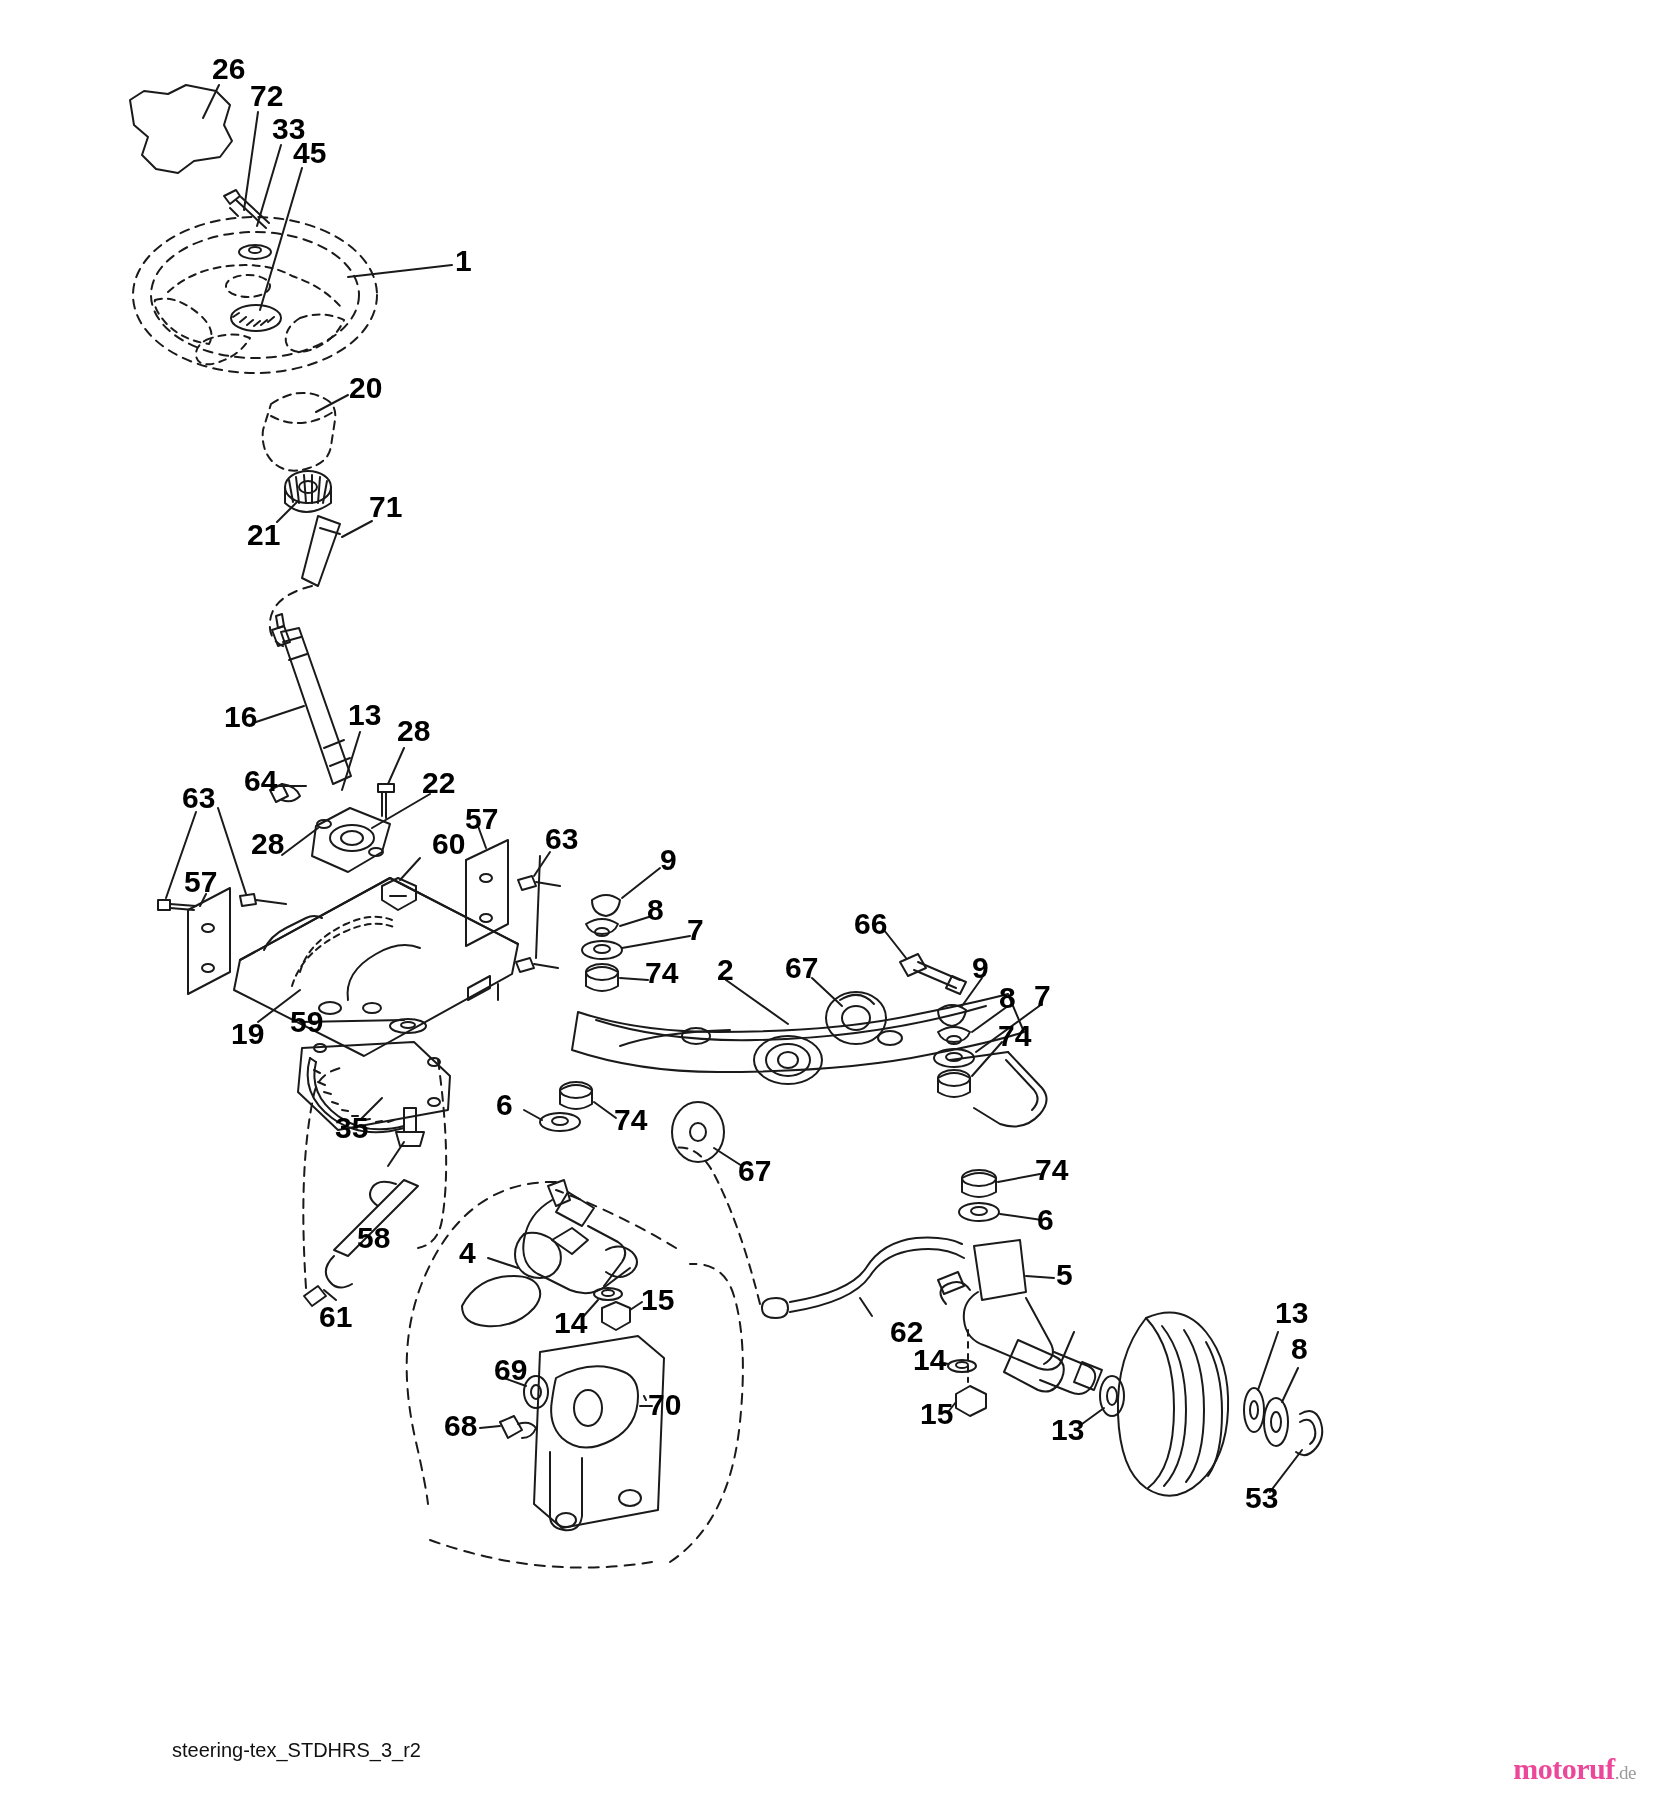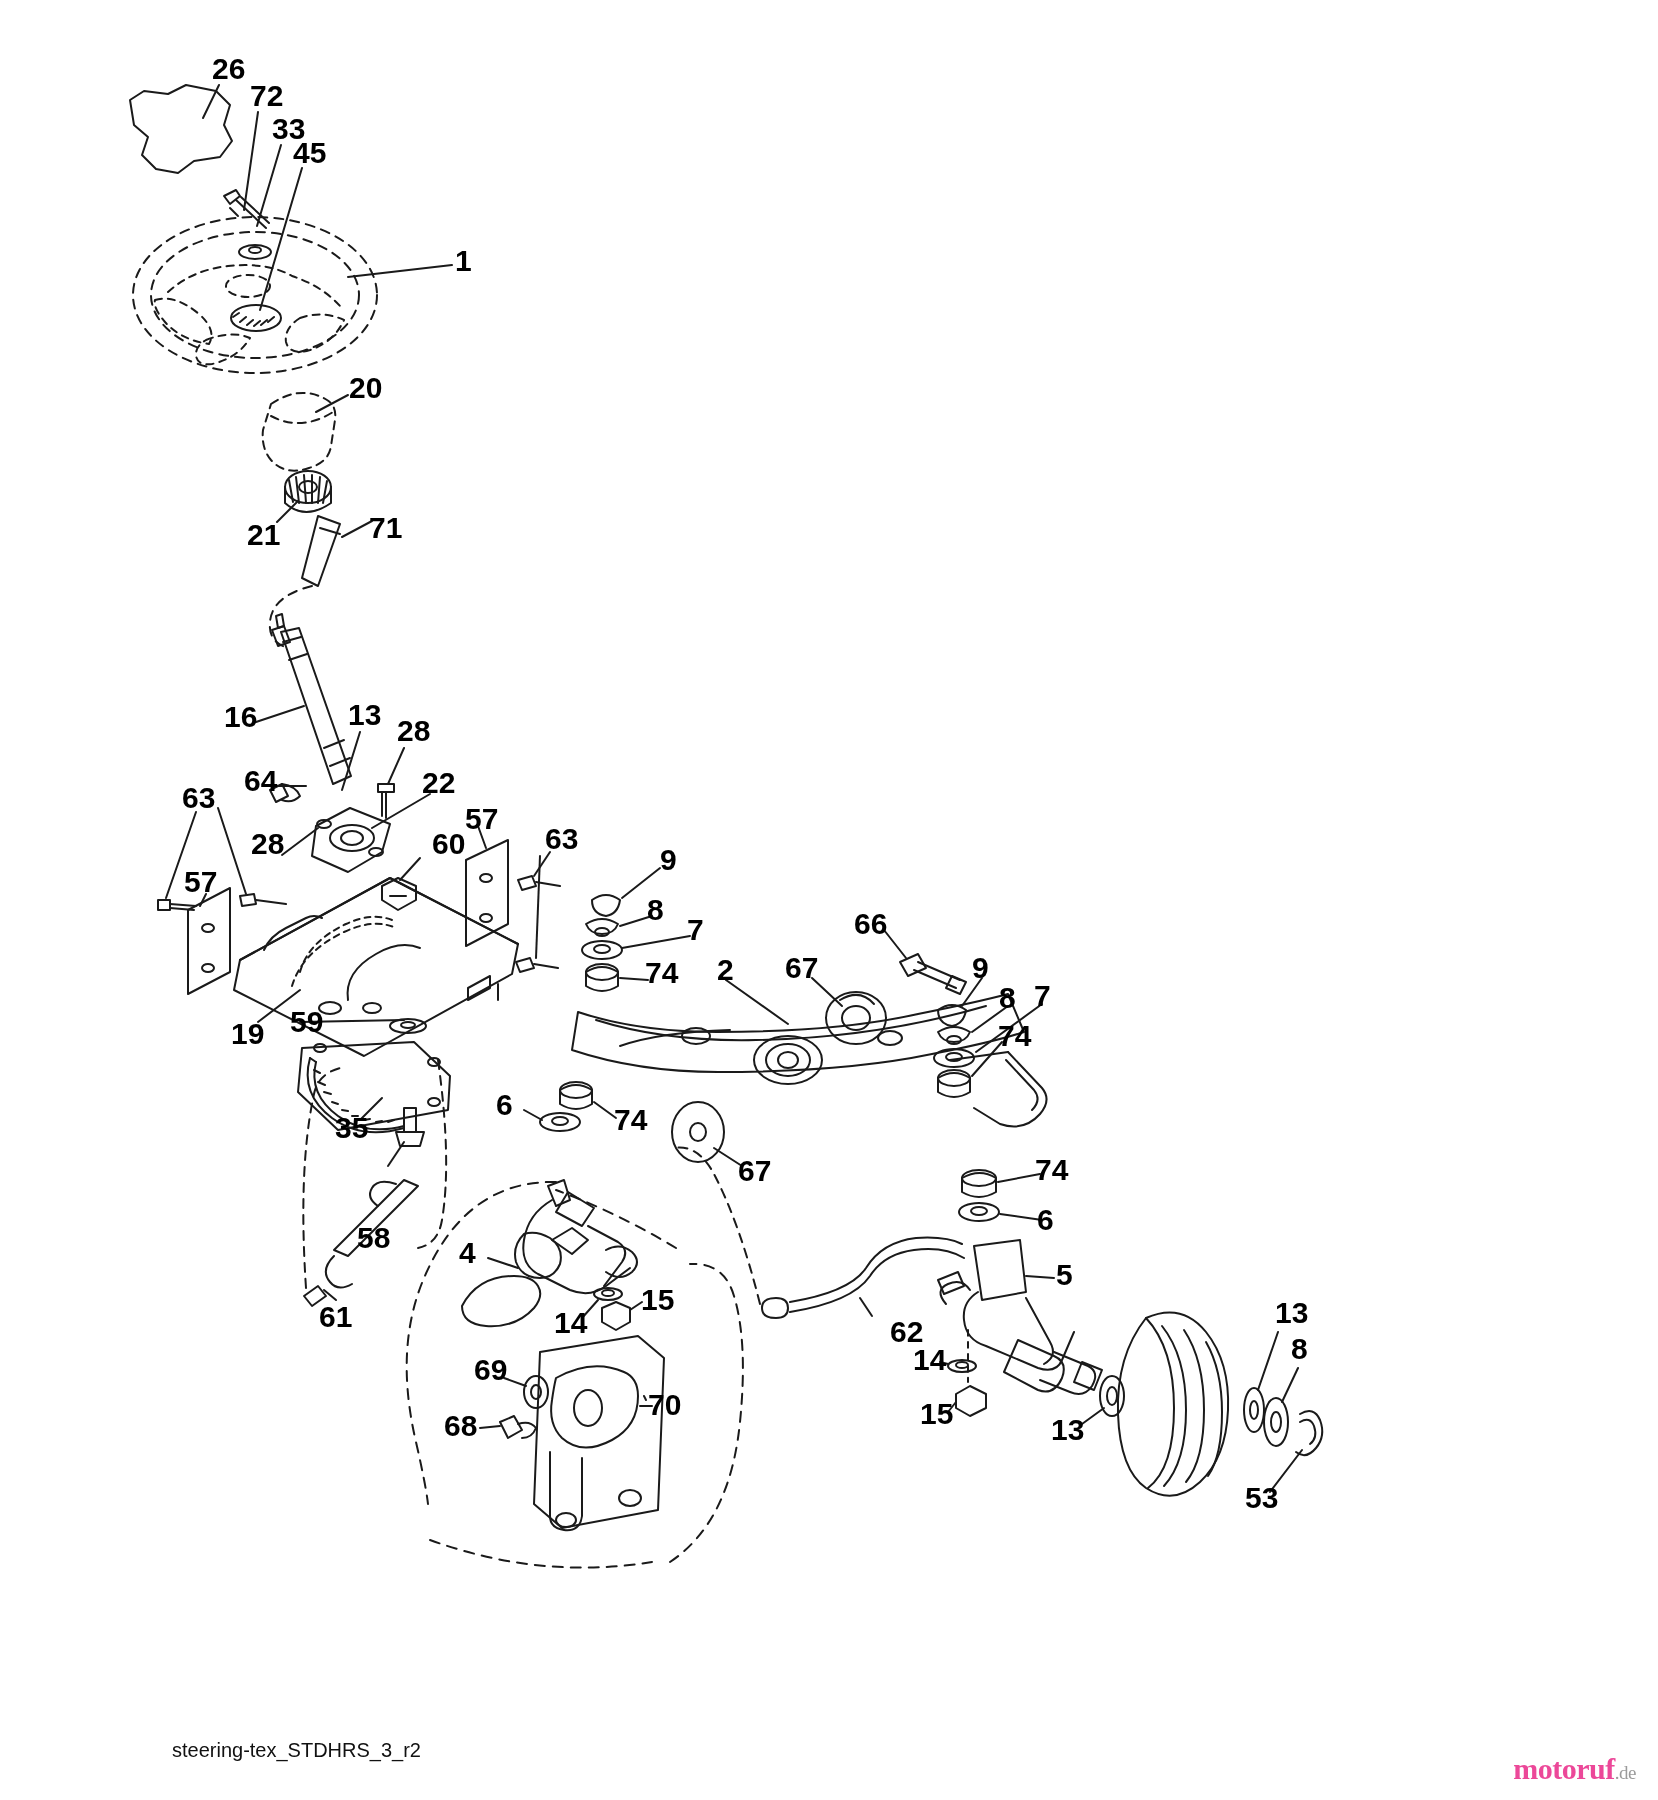--- a/index.html
+++ b/index.html
@@ -439,21 +439,21 @@
   </svg>
 
   <div id="labels">
       <div class="lbl" style="left: 212px; top: 54px;">26</div>
       <div class="lbl" style="left: 250px; top: 81px;">72</div>
       <div class="lbl" style="left: 272px; top: 114px;">33</div>
       <div class="lbl" style="left: 293px; top: 138px;">45</div>
       <div class="lbl" style="left: 455px; top: 246px;">1</div>
       <div class="lbl" style="left: 349px; top: 373px;">20</div>
       <div class="lbl" style="left: 247px; top: 520px;">21</div>
-      <div class="lbl" style="left: 369px; top: 513px;">71</div>
+      <div class="lbl" style="left: 369px; top: 492px;">71</div>
       <div class="lbl" style="left: 224px; top: 702px;">16</div>
       <div class="lbl" style="left: 348px; top: 700px;">13</div>
       <div class="lbl" style="left: 397px; top: 716px;">28</div>
       <div class="lbl" style="left: 244px; top: 766px;">64</div>
       <div class="lbl" style="left: 422px; top: 768px;">22</div>
       <div class="lbl" style="left: 182px; top: 783px;">63</div>
       <div class="lbl" style="left: 251px; top: 829px;">28</div>
       <div class="lbl" style="left: 465px; top: 804px;">57</div>
       <div class="lbl" style="left: 545px; top: 824px;">63</div>
       <div class="lbl" style="left: 432px; top: 829px;">60</div>
@@ -480,21 +480,21 @@
       <div class="lbl" style="left: 1037px; top: 1205px;">6</div>
       <div class="lbl" style="left: 459px; top: 1238px;">4</div>
       <div class="lbl" style="left: 1056px; top: 1260px;">5</div>
       <div class="lbl" style="left: 641px; top: 1285px;">15</div>
       <div class="lbl" style="left: 554px; top: 1308px;">14</div>
       <div class="lbl" style="left: 319px; top: 1302px;">61</div>
       <div class="lbl" style="left: 890px; top: 1317px;">62</div>
       <div class="lbl" style="left: 1275px; top: 1298px;">13</div>
       <div class="lbl" style="left: 1291px; top: 1334px;">8</div>
       <div class="lbl" style="left: 913px; top: 1345px;">14</div>
-      <div class="lbl" style="left: 474px; top: 1355px;">69</div>
+      <div class="lbl" style="left: 494px; top: 1355px;">69</div>
       <div class="lbl" style="left: 648px; top: 1390px;">70</div>
       <div class="lbl" style="left: 444px; top: 1411px;">68</div>
       <div class="lbl" style="left: 920px; top: 1399px;">15</div>
       <div class="lbl" style="left: 1051px; top: 1415px;">13</div>
       <div class="lbl" style="left: 1245px; top: 1483px;">53</div>
     </div>
 
   <div class="caption">steering-tex_STDHRS_3_r2</div>
 
   <div class="wm">

